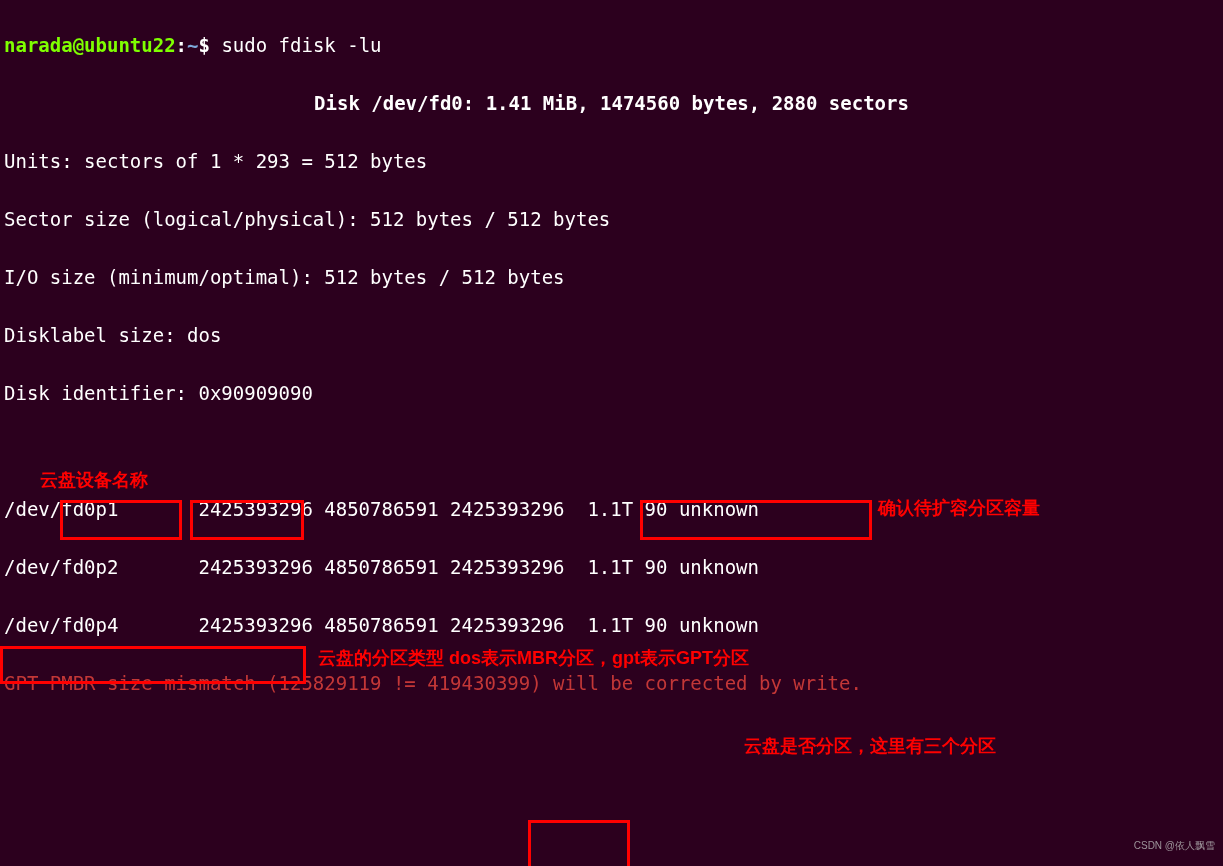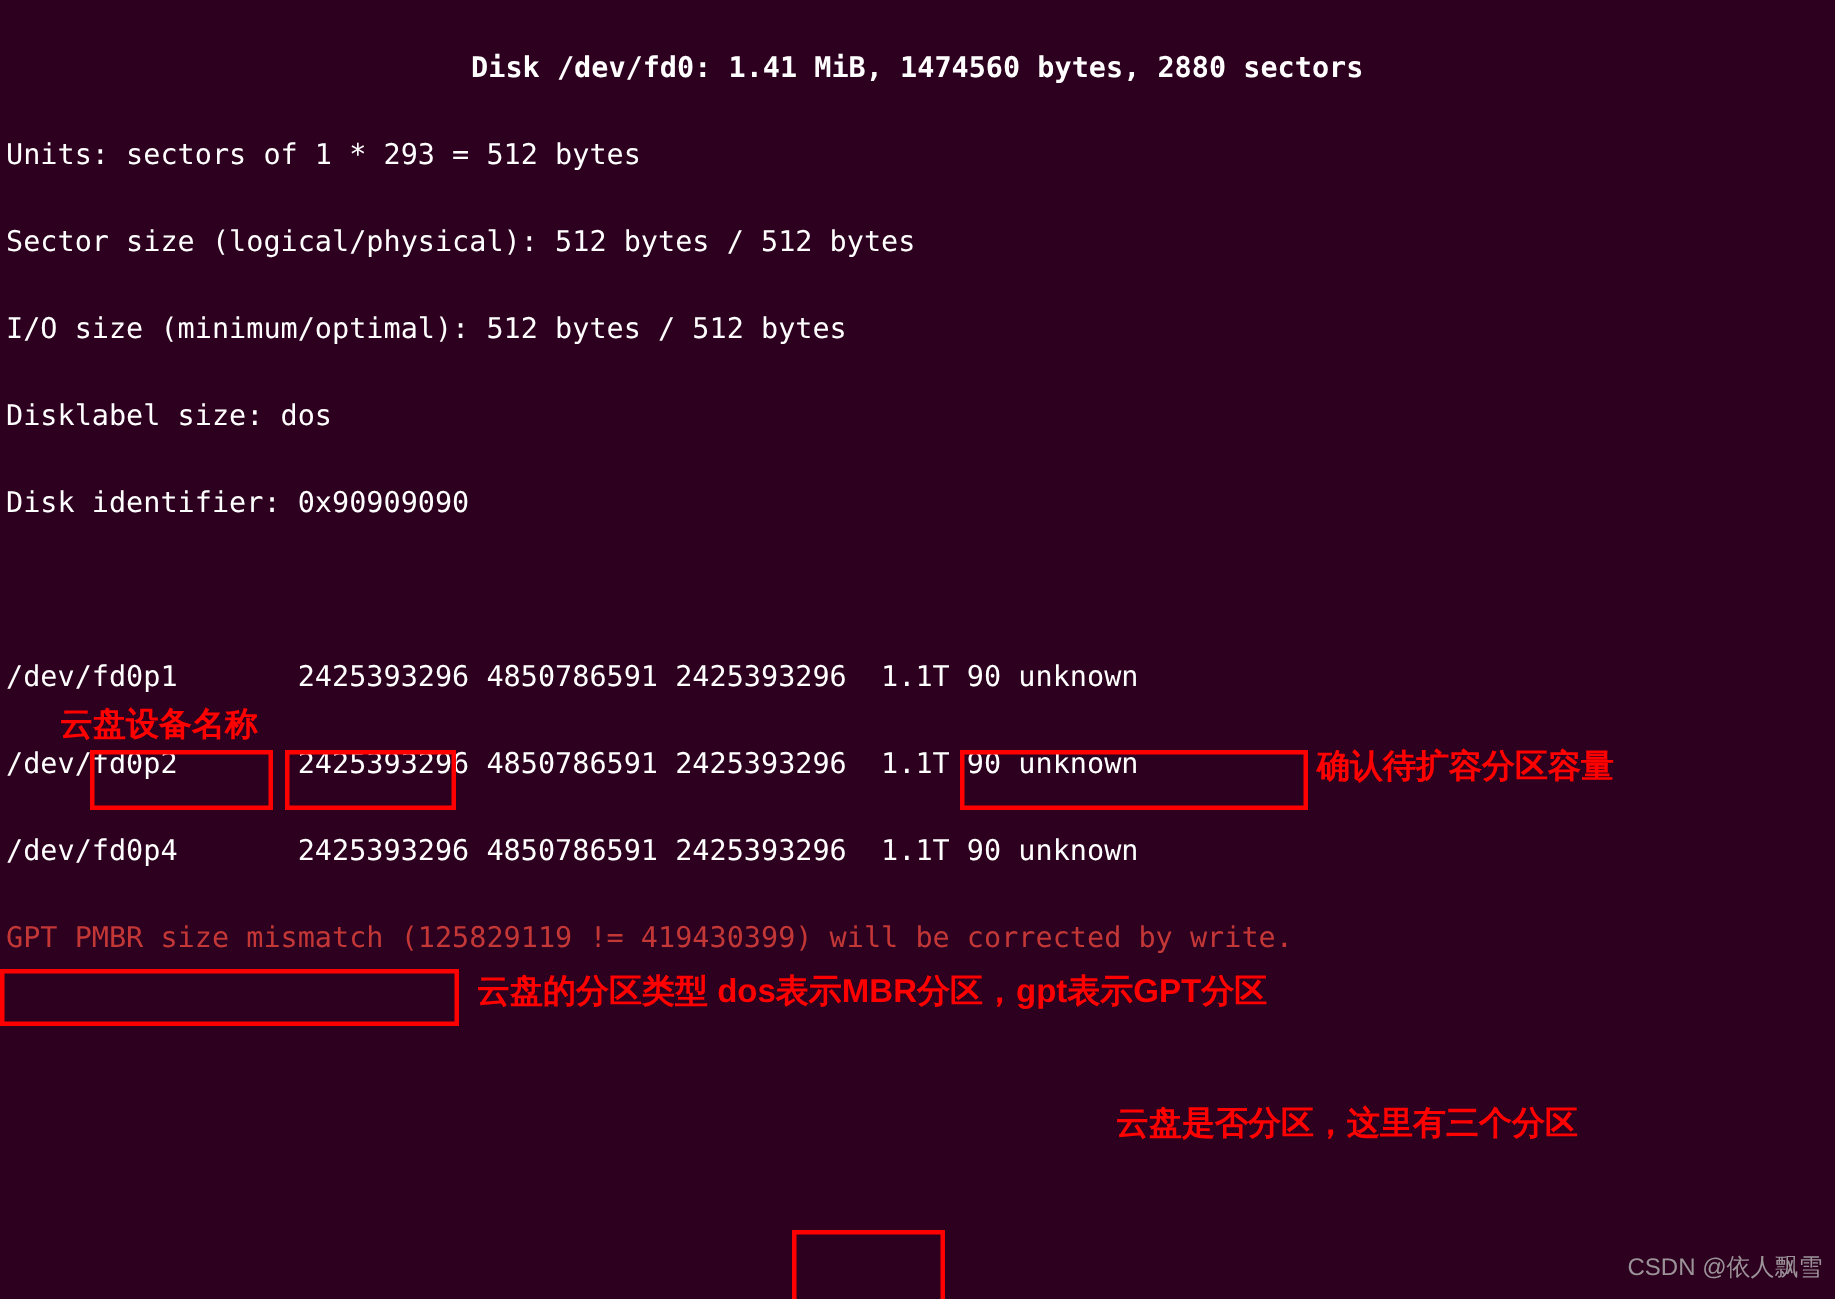--- a/index.html
+++ b/index.html
@@ -24,45 +24,46 @@
   .prompt-colon { color: #ffffff; font-weight: bold; }
   .prompt-path { color: #7ea8da; font-weight: bold; }
   .bold { font-weight: bold; color: #ffffff; }
   .headline { font-weight: bold; color: #ffffff; text-align: center; }
   .error { color: #c33737; }
   .line { display: block; height: 29px; }
   .annotation {
     position: absolute;
     color: #ff0000;
     font-family: "Microsoft YaHei", "SimSun", sans-serif;
-    font-size: 22px;
+    font-size: 18px;
     font-weight: 700;
     z-index: 20;
     line-height: 1.2;
   }
   .box {
     position: absolute;
     border: 3px solid #ff0000;
     z-index: 10;
     pointer-events: none;
   }
   .watermark {
     position: absolute;
     right: 8px;
     bottom: 6px;
     color: #b8b8b8;
     font-family: "Microsoft YaHei", sans-serif;
-    font-size: 16px;
+    font-size: 10px;
     opacity: 0.8;
   }
 </style>
 </head>
 <body>
 
 <div id="terminal">
+<span class="line"><span class="prompt-user">narada@ubuntu22</span><span class="prompt-colon">:</span><span class="prompt-path">~</span><span class="prompt-colon">$</span> <span>sudo fdisk -lu</span></span>
 <span class="line headline">Disk /dev/fd0: 1.41 MiB, 1474560 bytes, 2880 sectors</span>
 <span class="line">Units: sectors of 1 * 293 = 512 bytes</span>
 <span class="line">Sector size (logical/physical): 512 bytes / 512 bytes</span>
 <span class="line">I/O size (minimum/optimal): 512 bytes / 512 bytes</span>
 <span class="line">Disklabel size: dos</span>
 <span class="line">Disk identifier: 0x90909090</span>
 <span class="line"> </span>
 <span class="line">/dev/fd0p1       2425393296 4850786591 2425393296  1.1T 90 unknown</span>
 <span class="line">/dev/fd0p2       2425393296 4850786591 2425393296  1.1T 90 unknown</span>
 <span class="line">/dev/fd0p4       2425393296 4850786591 2425393296  1.1T 90 unknown</span>

